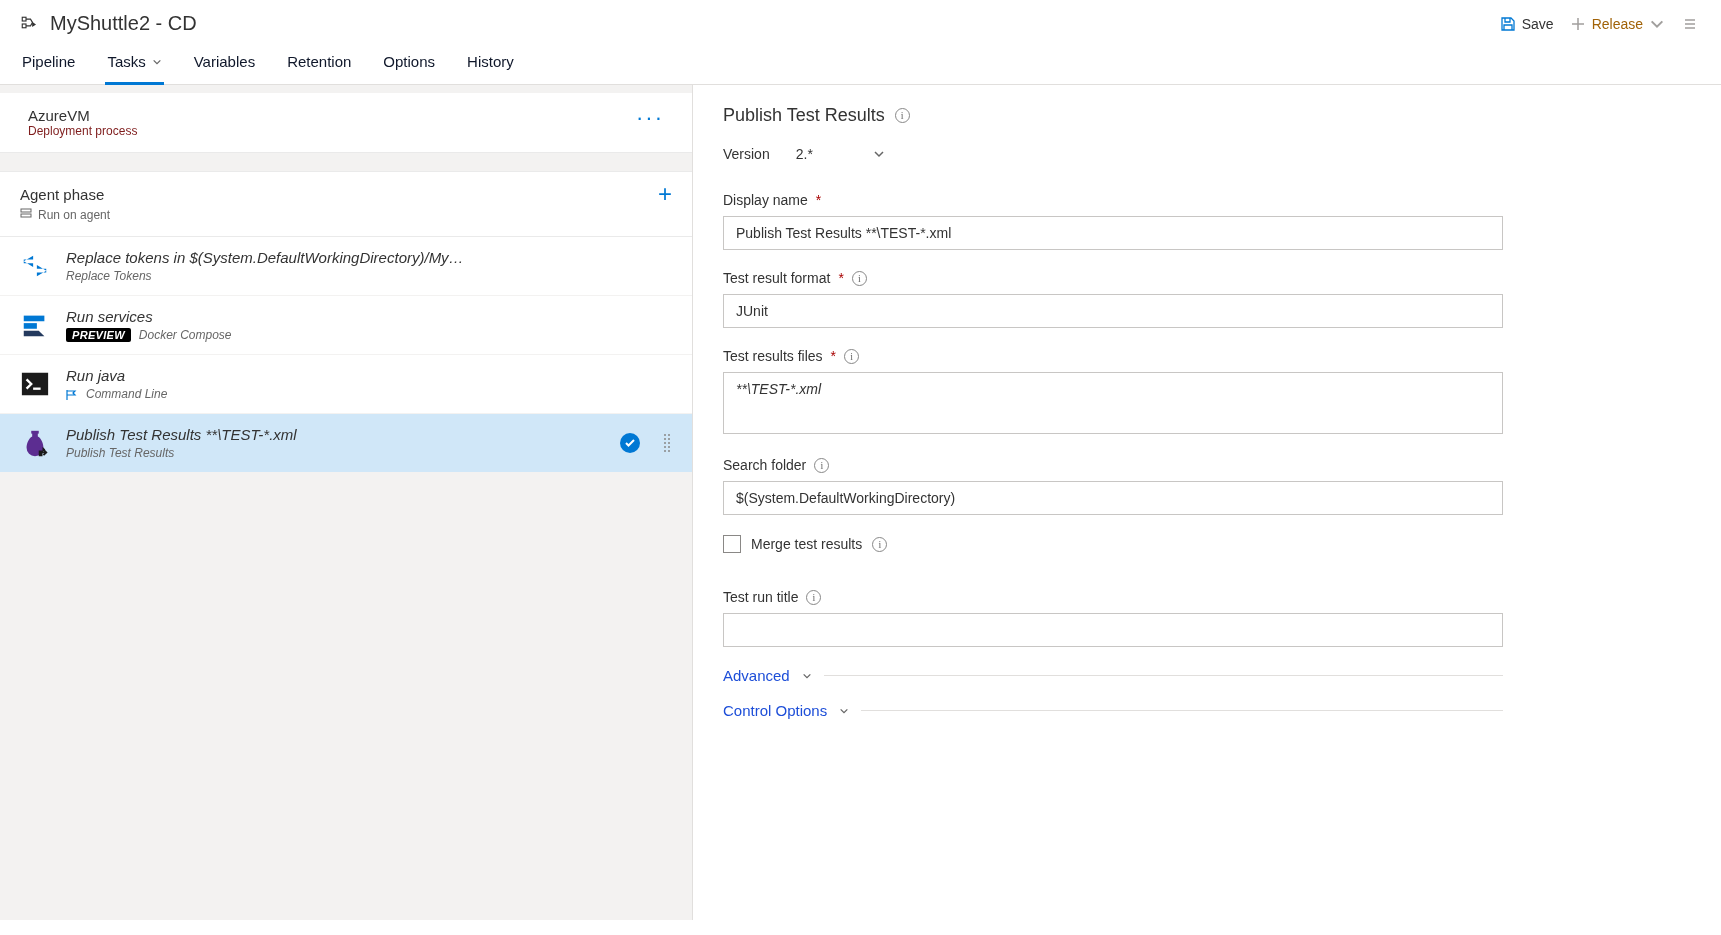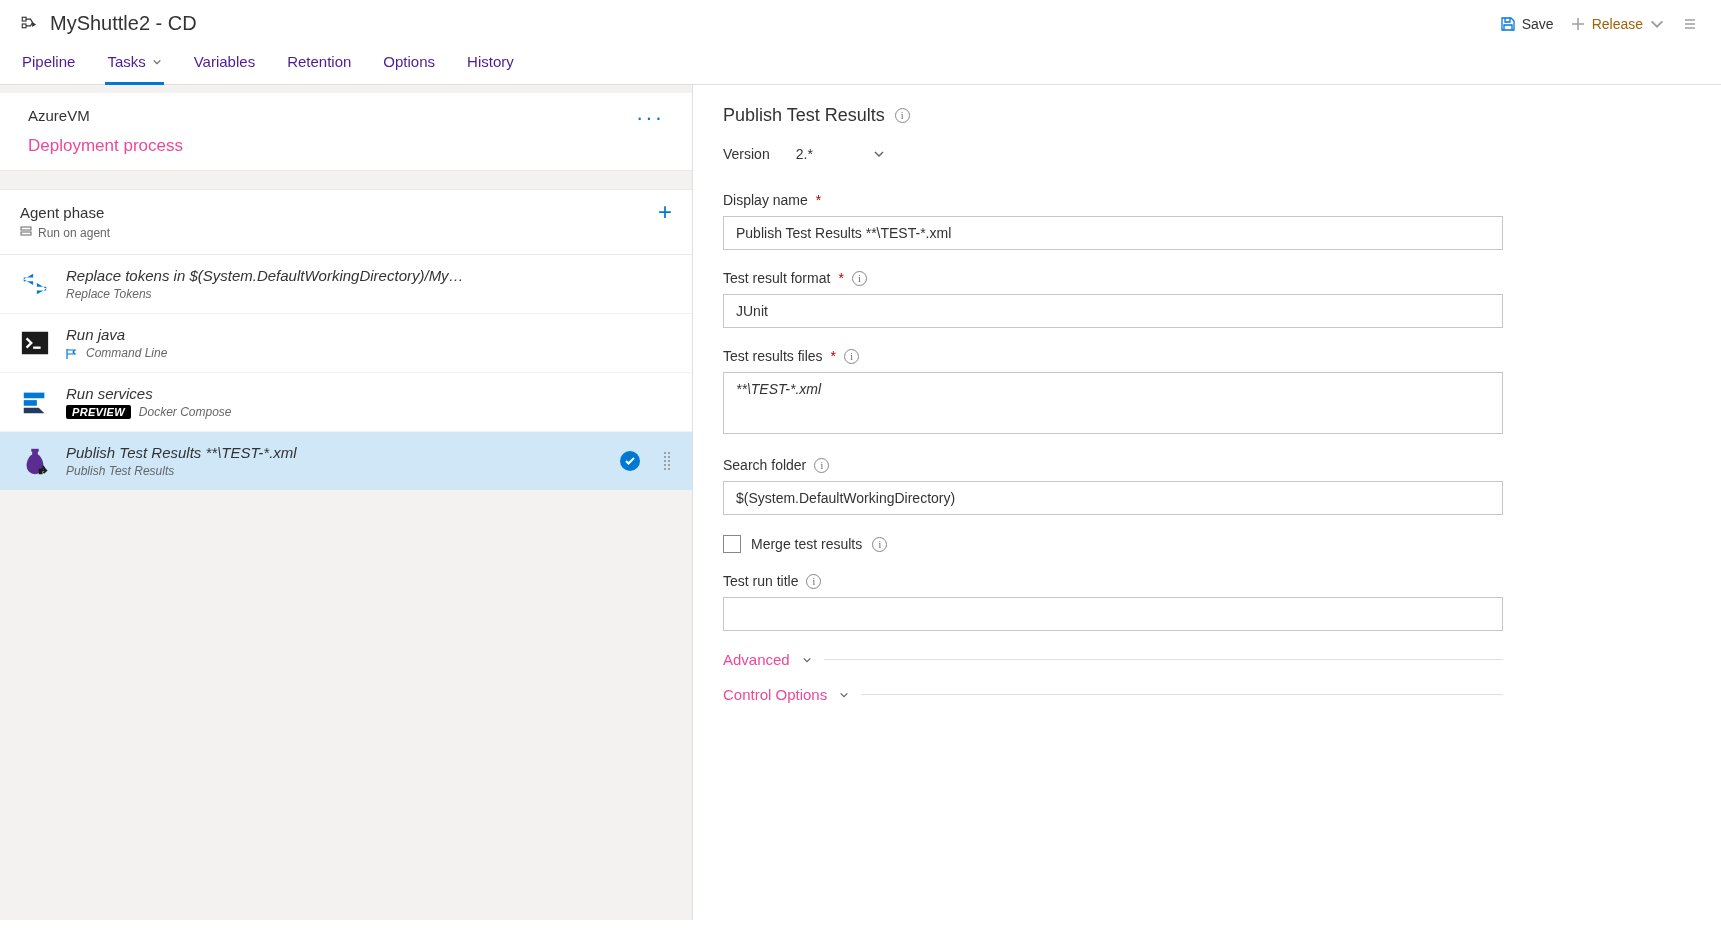--- a/index.html
+++ b/index.html
@@ -32,21 +32,21 @@
   
   .tabs {
     display: flex;
     gap: 28px;
     padding: 0 20px;
     border-bottom: 1px solid #e1dfdd;
   }
   .tab {
     padding: 10px 2px 12px 2px;
     cursor: pointer;
-    color: #4c1d95;
+    color: #0f172a;
     font-size: 15px;
     display: inline-flex;
     align-items: center;
     gap: 6px;
     border-bottom: 3px solid transparent;
     margin-bottom:-1px;
   }
   .tab.active { border-bottom-color: #0078d4; }
   .chev { width: 10px; height: 10px; }
 
@@ -70,21 +70,21 @@
 
   .env-row {
     background: #fff;
     padding: 14px 28px;
     border-bottom: 1px solid #eaeaea;
     display: flex;
     justify-content: space-between;
     align-items: flex-start;
   }
   .env-title { font-size: 15px; color: #333; }
-  .env-sub { font-size: 17px; color: #ec4899; margin-top: 12px; }
+  .env-sub { font-size: 12px; color: #7f1d1d; margin-top: 0; }
   .more-dots { color:#0078d4; font-size:22px; letter-spacing:2px; cursor:pointer; line-height:10px; padding-top:6px;}
 
   .spacer-band { height: 18px; background: #f3f2f1; }
 
   .phase-row {
     background:#fff;
     border-top:1px solid #eaeaea;
     border-bottom:1px solid #eaeaea;
     padding: 14px 20px;
     display:flex; justify-content:space-between; align-items:flex-start;
@@ -123,24 +123,24 @@
   .version-select .chev { width:12px; height:12px; }
 
   .field { margin-bottom: 20px; }
   .field-label { font-size:14px; color:#333; display:flex; align-items:center; gap:8px; margin-bottom:8px;}
   .req { color:#a80000; }
   .text-input {
     width:100%; border:1px solid #c8c6c4; padding:8px 12px; font-size:14px;
     font-family:inherit; color:#333; background:#fff;
   }
   .text-area { min-height:62px; resize:none;font-style:italic; }
-  .checkbox-row { display:flex; align-items:center; gap:10px; margin-bottom:20px; margin-top:6px;}
+  .checkbox-row { display:flex; align-items:center; gap:10px; margin-bottom:36px; margin-top:6px;}
   .checkbox { width:18px; height:18px; border:1px solid #8a8886; cursor:pointer;}
   .section-row { display:flex; align-items:center; gap:12px; margin-top: 18px; cursor:pointer;}
-  .section-label { font-size:15px; color:#ec4899; }
+  .section-label { font-size:15px; color:#1d4ed8; }
   .section-line { flex:1; height:1px; background:#e1dfdd; }
 
   .server-icon svg{ width:12px; height:12px;}
 </style>
 </head>
 <body>
 
 <div class="header">
   <div class="header-left">
     <span class="title-icon">
@@ -244,55 +244,55 @@
         </div>
         <div class="task-text">
           <div class="task-title">Replace tokens in $(System.DefaultWorkingDirectory)/My…</div>
           <div class="task-sub">Replace Tokens</div>
         </div>
       </div>
 
       <div class="task-row">
         <div class="task-icon">
           <svg viewBox="0 0 32 32">
+            <rect x="4" y="6" width="22" height="6" fill="#0078d4"></rect>
+            <rect x="4" y="14" width="14" height="6" fill="#0078d4"></rect>
+            <polygon points="4,22 20,22 26,28 4,28" fill="#243a5e"></polygon>
+          </svg>
+        </div>
+        <div class="task-text">
+          <div class="task-title">Run services</div>
+          <div class="task-sub">
+            <span class="preview-badge">PREVIEW</span>
+            <span>Docker Compose</span>
+          </div>
+        </div>
+      </div>
+
+      <div class="task-row">
+        <div class="task-icon">
+          <svg viewBox="0 0 32 32">
             <rect x="2" y="4" width="28" height="24" fill="#1b1b1b"></rect>
             <path d="M7 11 L12 16 L7 21" stroke="#fff" stroke-width="2.5" fill="none"></path>
             <line x1="14" y1="21" x2="22" y2="21" stroke="#fff" stroke-width="2.5"></line>
           </svg>
         </div>
         <div class="task-text">
           <div class="task-title">Run java</div>
           <div class="task-sub">
             <span class="flag-dot">
               <svg viewBox="0 0 12 10">
                   <path d="M1 0v10M1 1h8l-2 2 2 2H1" fill="none" stroke="#0078d4" stroke-width="1.2"></path>
                 </svg>
             </span>
             <span>Command Line</span>
           </div>
         </div>
       </div>
 
-      <div class="task-row">
-        <div class="task-icon">
-          <svg viewBox="0 0 32 32">
-            <rect x="4" y="6" width="22" height="6" fill="#0078d4"></rect>
-            <rect x="4" y="14" width="14" height="6" fill="#0078d4"></rect>
-            <polygon points="4,22 20,22 26,28 4,28" fill="#243a5e"></polygon>
-          </svg>
-        </div>
-        <div class="task-text">
-          <div class="task-title">Run services</div>
-          <div class="task-sub">
-            <span class="preview-badge">PREVIEW</span>
-            <span>Docker Compose</span>
-          </div>
-        </div>
-      </div>
-
       <div class="task-row selected">
         <div class="task-icon">
           <svg viewBox="0 0 32 32">
             <path d="M13 4 h6 v5 c4 2 6 8 6 12 a9 9 0 0 1 -18 0 c0 -4 2 -10 6 -12 z" fill="#5c2d91"></path>
             <rect x="12" y="3" width="8" height="3" fill="#5c2d91"></rect>
             <path d="M22 22 l4 0 l0 -4 l3 3 l-3 3 l0 4 l-4 0 z" fill="#1b1b1b" transform="translate(-2,2)"></path>
             <path d="M22 26 l6 0 M25 23 l3 3 l-3 3" stroke="#1b1b1b" stroke-width="2" fill="none"></path>
           </svg>
         </div>
         <div class="task-text">

